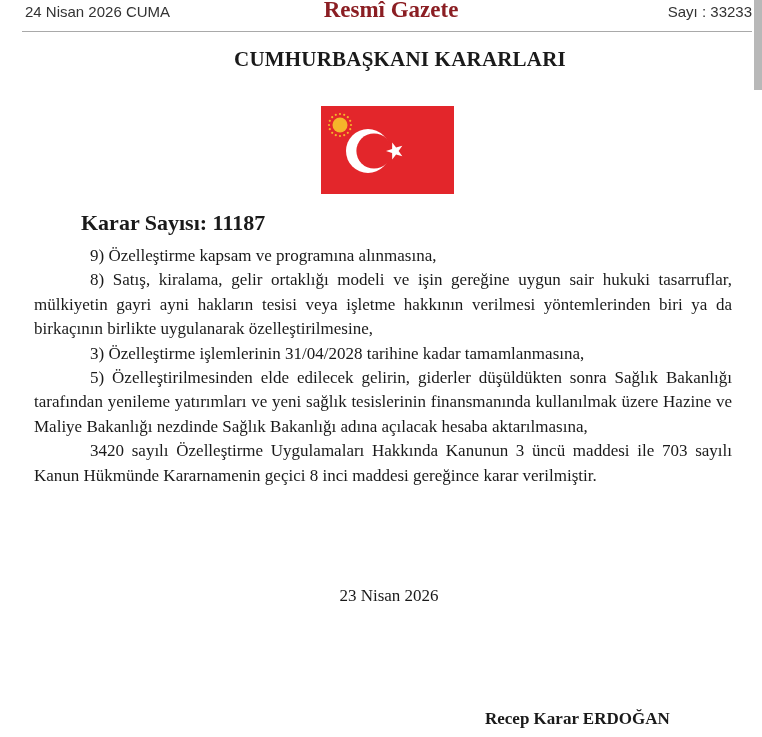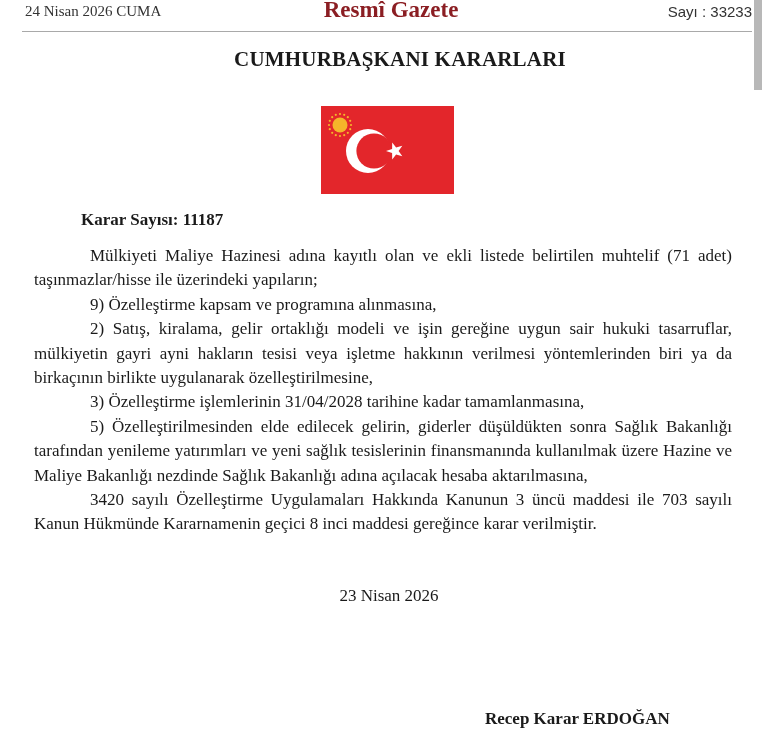--- a/index.html
+++ b/index.html
@@ -1,27 +1,27 @@
 <!DOCTYPE html>
 <html><head>
   <meta charset="utf-8">
   <style>
     html, body { margin: 0; padding: 0; background: #ffffff; }
     body { width: 762px; height: 737px; position: relative; overflow: hidden; }
     .topbar { position: absolute; left: 0; top: 0; width: 752px; height: 31px; }
-    .date { position: absolute; left: 25px; top: 3px; font-family: Liberation Serif, serif; font-size: 15px; color: #333; }
+    .date { position: absolute; left: 25px; top: 3px; font-family: Liberation Sans, sans-serif; font-size: 15px; color: #333; }
     .brand { position: absolute; left: 0; width: 782px; top: -3px; text-align: center; font-family: "Liberation Serif", serif; font-weight: bold; font-size: 23px; color: #8b1e23; }
     .issue { position: absolute; right: 0px; top: 3px; font-family: "Liberation Sans", sans-serif; font-size: 15px; color: #333; }
     .rule { position: absolute; left: 22px; top: 31px; width: 730px; height: 1px; background: #a9a9a9; }
     .scrollbar { position: absolute; left: 754px; top: 0; width: 8px; height: 737px; background: transparent; }
     .scroll-thumb { position: absolute; left: 0; top: 0; width: 8px; height: 90px; background: #b8b8b8; }
     .doc { position: absolute; left: 0; top: 0; width: 762px; font-family: "Liberation Serif", serif; color: #1a1a1a; }
     .heading { position: absolute; left: 0; width: 800px; top: 47px; text-align: center; font-weight: bold; font-size: 21px; letter-spacing: 0.2px; }
     .flag { position: absolute; left: 321px; top: 106px; width: 133px; height: 88px; background: #e3262b; }
-    .karar { position: absolute; left: 81px; top: 210px; font-weight: bold; font-size: 17px; }
+    .karar { position: absolute; left: 81px; top: 210px; font-weight: bold; font-size: 22px; }
     .body { position: absolute; left: 34px; width: 698px; top: 244px; font-size: 17px; line-height: 24.4px; }
     .body p { margin: 0; text-align: justify; text-align-last: left; }
     .body .ind { text-indent: 56px; }
     .sign-date { position: absolute; left: 0; width: 778px; top: 586px; text-align: center; font-size: 17px; }
     .signer { position: absolute; left: 485px; top: 709px; font-weight: bold; font-size: 17px; }
   </style>
 </head>
 <body>
 
 <div class="topbar">
@@ -67,23 +67,22 @@
       <circle cx="47" cy="45" r="22" fill="#ffffff"></circle>
       <circle cx="53" cy="45" r="17.6" fill="#e3262b"></circle>
 
       <polygon fill="#ffffff" transform="translate(74,45) rotate(-90)" points="0,-9 2.1,-2.9 8.6,-2.8 3.4,1.1 5.3,7.3 0,3.6 -5.3,7.3 -3.4,1.1 -8.6,-2.8 -2.1,-2.9"></polygon>
     </svg>
   </div>
 
   <div class="karar">Karar Sayısı: 11187</div>
 
   <div class="body">
-    <p class="ind">Mülkiyeti Maliye Hazinesi adına kayıtlı olan ve ekli listede belirtilen muhtelif (71 adet) taşınmazlar/hisse ile üzerindeki yapıların;</p>
     <p class="ind">9) Özelleştirme kapsam ve programına alınmasına,</p>
-    <p class="ind">2) Satış, kiralama, gelir ortaklığı modeli ve işin gereğine uygun sair hukuki tasarruflar, mülkiyetin gayri ayni hakların tesisi veya işletme hakkının verilmesi yöntemlerinden biri ya da birkaçının birlikte uygulanarak özelleştirilmesine,</p>
+    <p class="ind">8) Satış, kiralama, gelir ortaklığı modeli ve işin gereğine uygun sair hukuki tasarruflar, mülkiyetin gayri ayni hakların tesisi veya işletme hakkının verilmesi yöntemlerinden biri ya da birkaçının birlikte uygulanarak özelleştirilmesine,</p>
     <p class="ind">3) Özelleştirme işlemlerinin 31/04/2028 tarihine kadar tamamlanmasına,</p>
     <p class="ind">5) Özelleştirilmesinden elde edilecek gelirin, giderler düşüldükten sonra Sağlık Bakanlığı tarafından yenileme yatırımları ve yeni sağlık tesislerinin finansmanında kullanılmak üzere Hazine ve Maliye Bakanlığı nezdinde Sağlık Bakanlığı adına açılacak hesaba aktarılmasına,</p>
     <p class="ind">3420 sayılı Özelleştirme Uygulamaları Hakkında Kanunun 3 üncü maddesi ile 703 sayılı Kanun Hükmünde Kararnamenin geçici 8 inci maddesi gereğince karar verilmiştir.</p>
   </div>
 
   <div class="sign-date">23 Nisan 2026</div>
   <div class="signer">Recep Karar ERDOĞAN</div>
 </div>
 
 </body></html>

